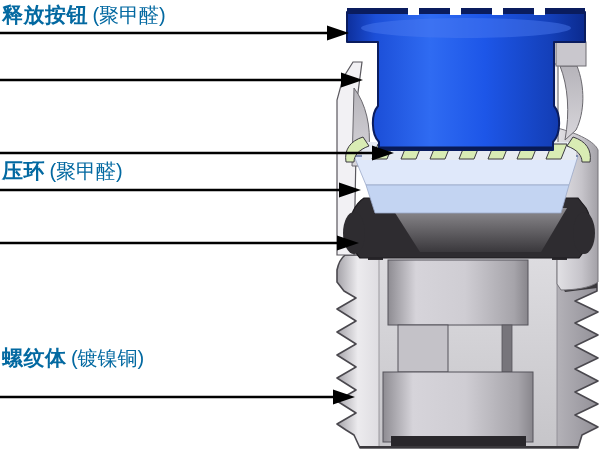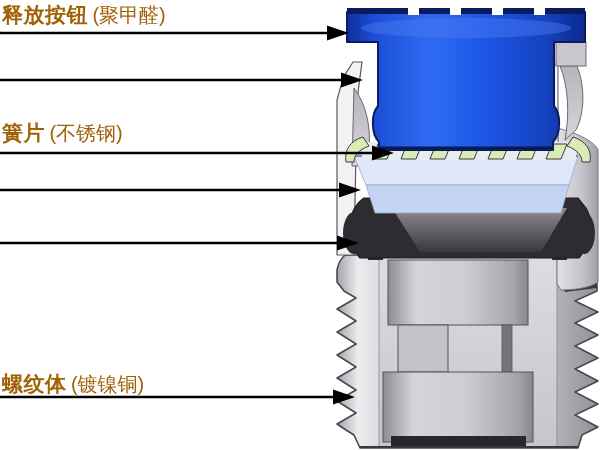--- a/index.html
+++ b/index.html
@@ -1,21 +1,21 @@
 <!DOCTYPE html>
 <html><head>
 <meta charset="utf-8">
 <style>
   html,body{margin:0;padding:0;background:#fff;}
   .stage{
     position:relative;width:600px;height:450px;background:#fff;overflow:hidden;
     font-family:"Liberation Sans","DejaVu Sans",sans-serif;
   }
   .stage svg{position:absolute;left:0;top:0;}
-  .label{position:absolute;left:2px;white-space:nowrap;color:#a16207;line-height:1.15;}
+  .label{position:absolute;left:2px;white-space:nowrap;color:#0369a1;line-height:1.15;}
   .label .part{font-weight:700;font-size:21px;letter-spacing:0.5px;}
   .label .mat{font-weight:400;font-size:20px;}
 </style>
 </head>
 <body>
 
 <div class="stage">
 
   <svg width="600" height="450" viewBox="0 0 600 450">
     <defs>
@@ -151,22 +151,22 @@
       <polygon points="361,190 339,182.5 339,197.5"></polygon>
       <polygon points="359,243 337,235.5 337,250.5"></polygon>
       <polygon points="355,397 333,389.5 333,404.5"></polygon>
     </g>
   </svg>
 
   <div class="label" style="top:3px">
     <span class="part">释放按钮</span>
     <span class="mat">(聚甲醛)</span>
   </div>
-  <div class="label" style="top:121px">
-    <span class="part">簧片</span>
-    <span class="mat">(不锈钢)</span>
+  <div class="label" style="top:159px">
+    <span class="part">压环</span>
+    <span class="mat">(聚甲醛)</span>
   </div>
-  <div class="label" style="top:372px">
+  <div class="label" style="top:346px">
     <span class="part">螺纹体</span>
     <span class="mat">(镀镍铜)</span>
   </div>
 
 </div>
 
 </body></html>

